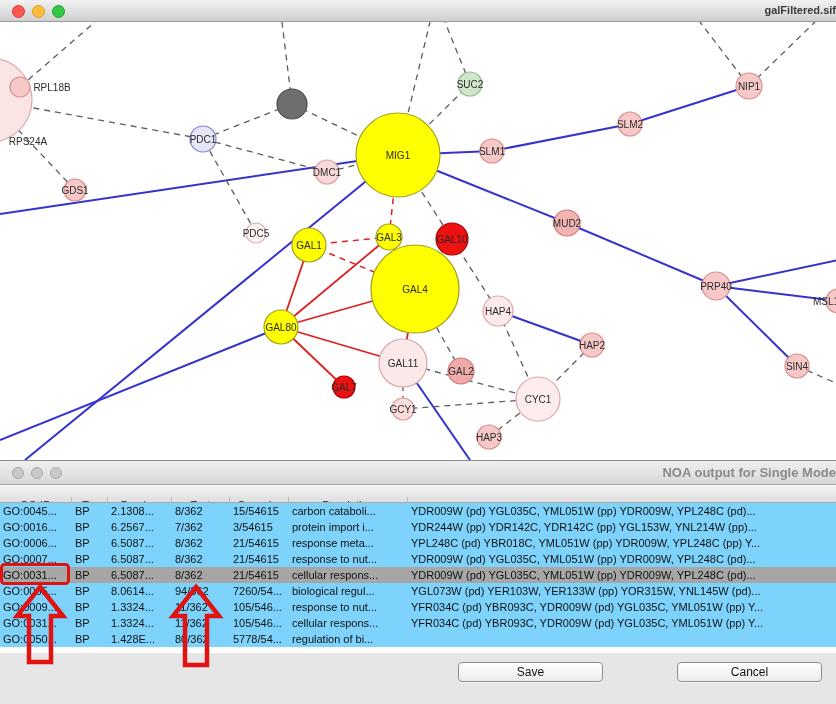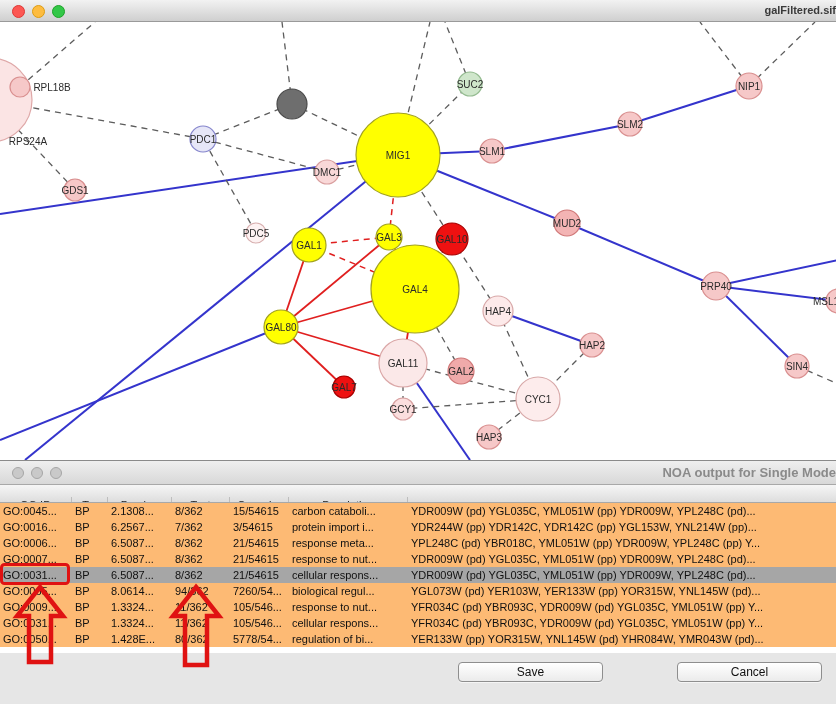--- a/index.html
+++ b/index.html
@@ -34,21 +34,21 @@
   .tl2 { position:absolute; top:6px; width:12px; height:12px; border-radius:50%;
          background:#c9c9c9; border:1px solid #a6a6a6; }
   .tl2.p1 { left:12px; } .tl2.p2 { left:31px; } .tl2.p3 { left:50px; }
   .thead {
     display:flex; height:18px; background:linear-gradient(#f6f6f6,#dddddd);
     border-bottom:1px solid #a8a8a8; font-size:11px; color:#222;
   }
   .hcell { border-right:1px solid #bdbdbd; text-align:center; line-height:17px;
            overflow:hidden; white-space:nowrap;margin-top:12px; }
   .tbody { height:150px; background:#ffffff; overflow:hidden; }
-  .trow { display:flex; height:16px; background:#fdba74; }
+  .trow { display:flex; height:16px; background:#7dd3fc; }
   .trow.selected { background:#a6a6a6; }
   .tcell { font-size:11px; color:#111; line-height:16px; padding-left:3px;
            overflow:hidden; white-space:nowrap; }
   .c0{width:72px;} .c1{width:36px;} .c2{width:64px;} .c3{width:58px;}
   .c4{width:59px;} .c5{width:119px;} .c6{flex:1;}
   .footer { position:relative; height:52px; background:#e6e6e6; }
   .btn {
     position:absolute; top:9px; width:145px; height:20px; border-radius:4px;
     border:1px solid #8e8e8e; background:linear-gradient(#ffffff,#ebebeb);
     font-size:12px; color:#111; text-align:center; line-height:18px; cursor:default;
@@ -269,21 +269,20 @@
         <div class="tcell c5">cellular respons...</div>
         <div class="tcell c6">YFR034C (pd) YBR093C, YDR009W (pd) YGL035C, YML051W (pp) Y...</div>
       </div>
       <div class="trow">
         <div class="tcell c0">GO:0050...</div>
         <div class="tcell c1">BP</div>
         <div class="tcell c2">1.428E...</div>
         <div class="tcell c3">80/362</div>
         <div class="tcell c4">5778/54...</div>
         <div class="tcell c5">regulation of bi...</div>
-        <div class="tcell c6">YER133W (pp) YOR315W, YNL145W (pd) YHR084W, YMR043W (pd)...</div>
       </div>
     </div>
   <div class="footer">
     <div class="btn btn-cancel">Cancel</div>
     <div class="btn btn-save">Save</div>
   </div>
 </div>
 
 <svg class="annot-overlay" width="836" height="704" viewBox="0 0 836 704">
   <rect class="annot" x="1.5" y="564.5" width="67" height="19" rx="3" stroke-width="3"></rect>

